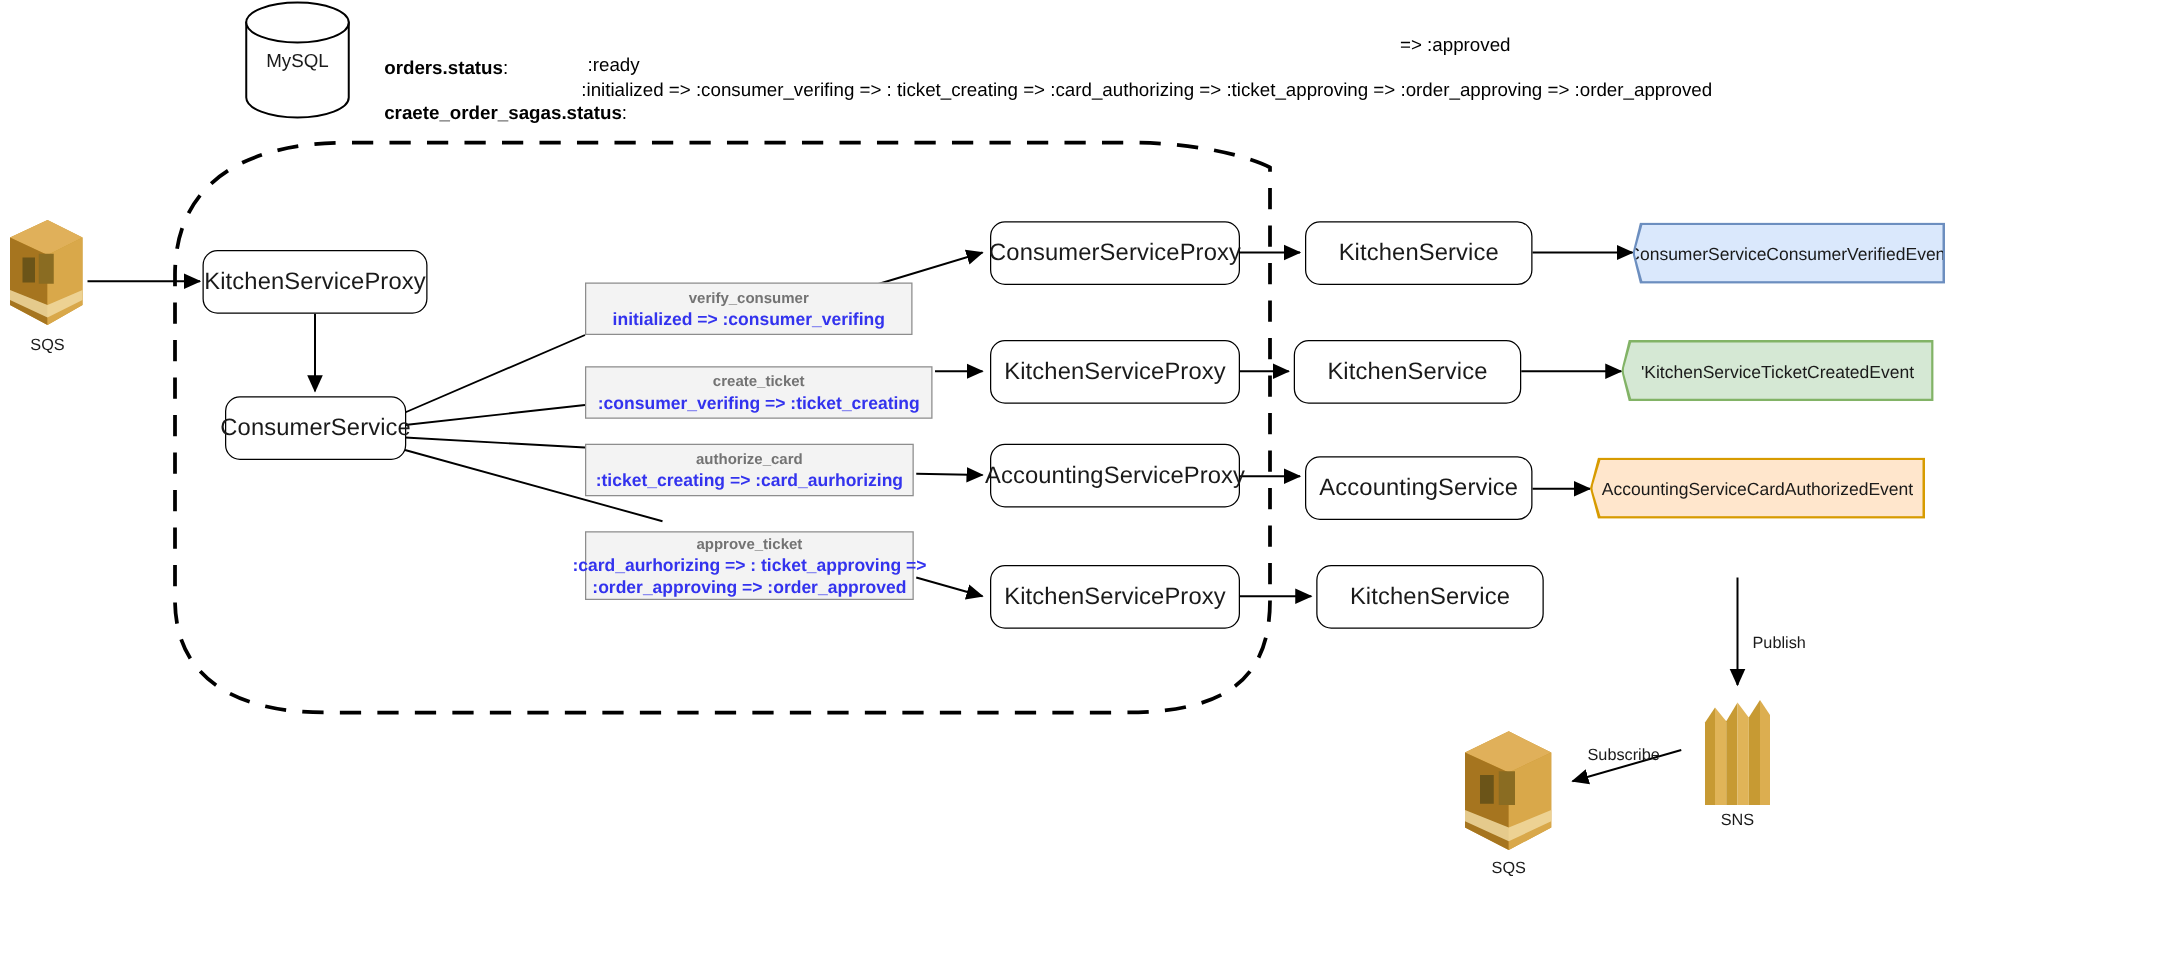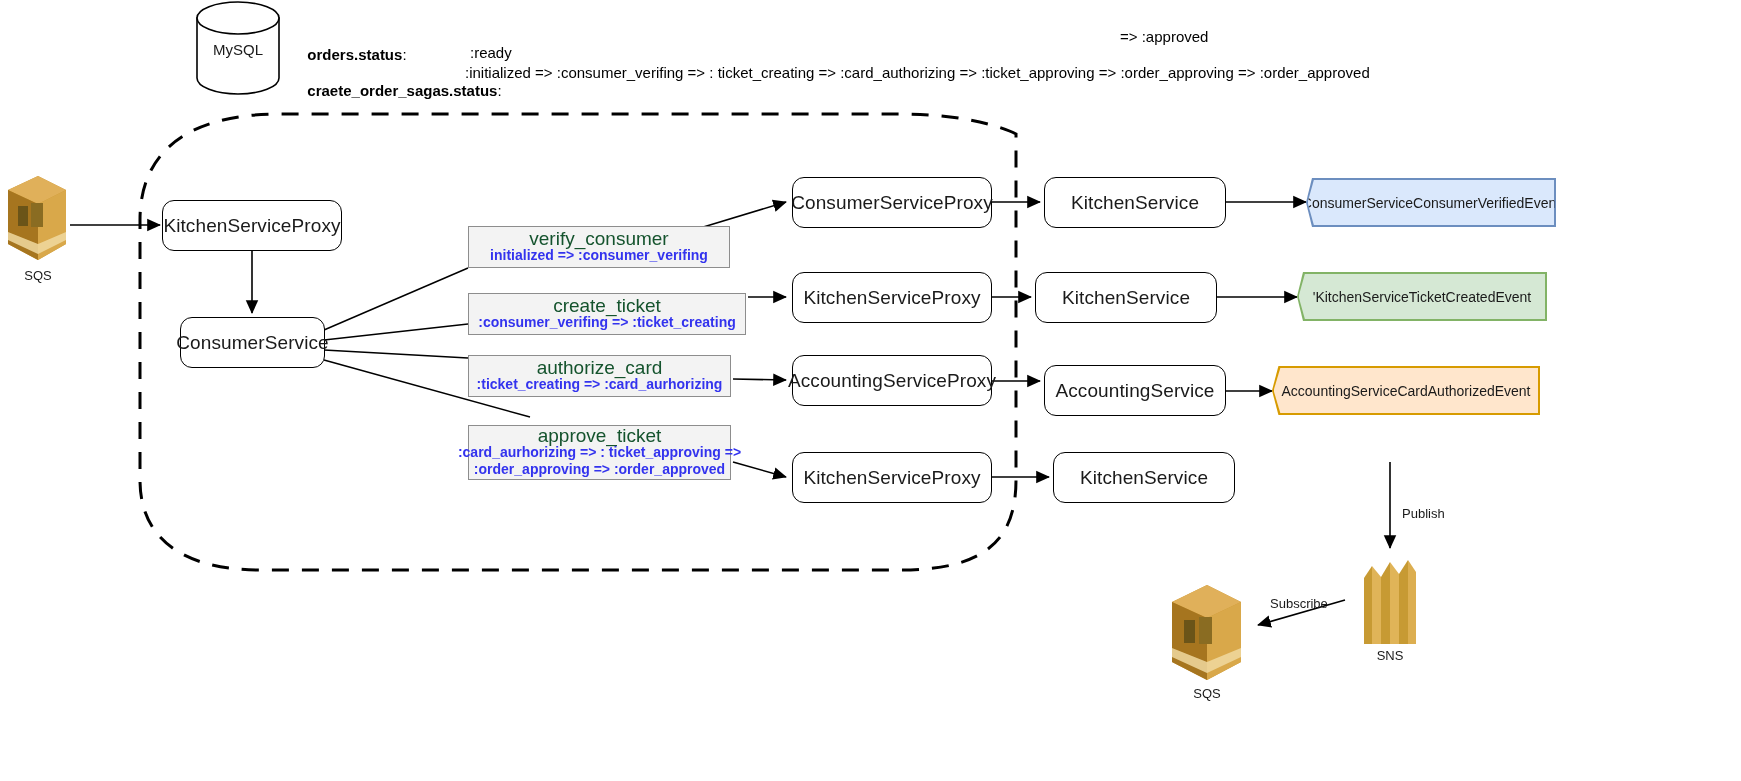--- a/index.html
+++ b/index.html
@@ -18,21 +18,21 @@
     display:flex;align-items:center;justify-content:center;
     font-size:19px;color:#1a1a1a;text-align:center;letter-spacing:.1px;
   }
 
   
   .step{
     border:1.4px solid #8d8d8d;background:#f3f3f3;
     display:flex;flex-direction:column;align-items:center;justify-content:center;
     padding:4px 6px;
   }
-  .step .t{font-size:19px;font-weight:normal;color:#14532d;line-height:17px;white-space:nowrap;}
+  .step .t{font-size:12px;font-weight:bold;color:#737373;line-height:17px;white-space:nowrap;}
   .step .s{font-size:14px;font-weight:bold;color:#3333ee;line-height:17px;white-space:nowrap;text-align:center;}
   .hexwrap{position:absolute;}
   .hexwrap .outer{
     width:100%;height:100%;
     clip-path:polygon(2.4% 0,100% 0,100% 100%,2.4% 100%,0 50%);
   }
   .hexwrap .inner{
     position:absolute;left:1.6px;top:1.6px;right:1.6px;bottom:1.6px;
     clip-path:polygon(2.6% 0,100% 0,100% 100%,2.6% 100%,0 50%);
     display:flex;align-items:center;justify-content:center;

